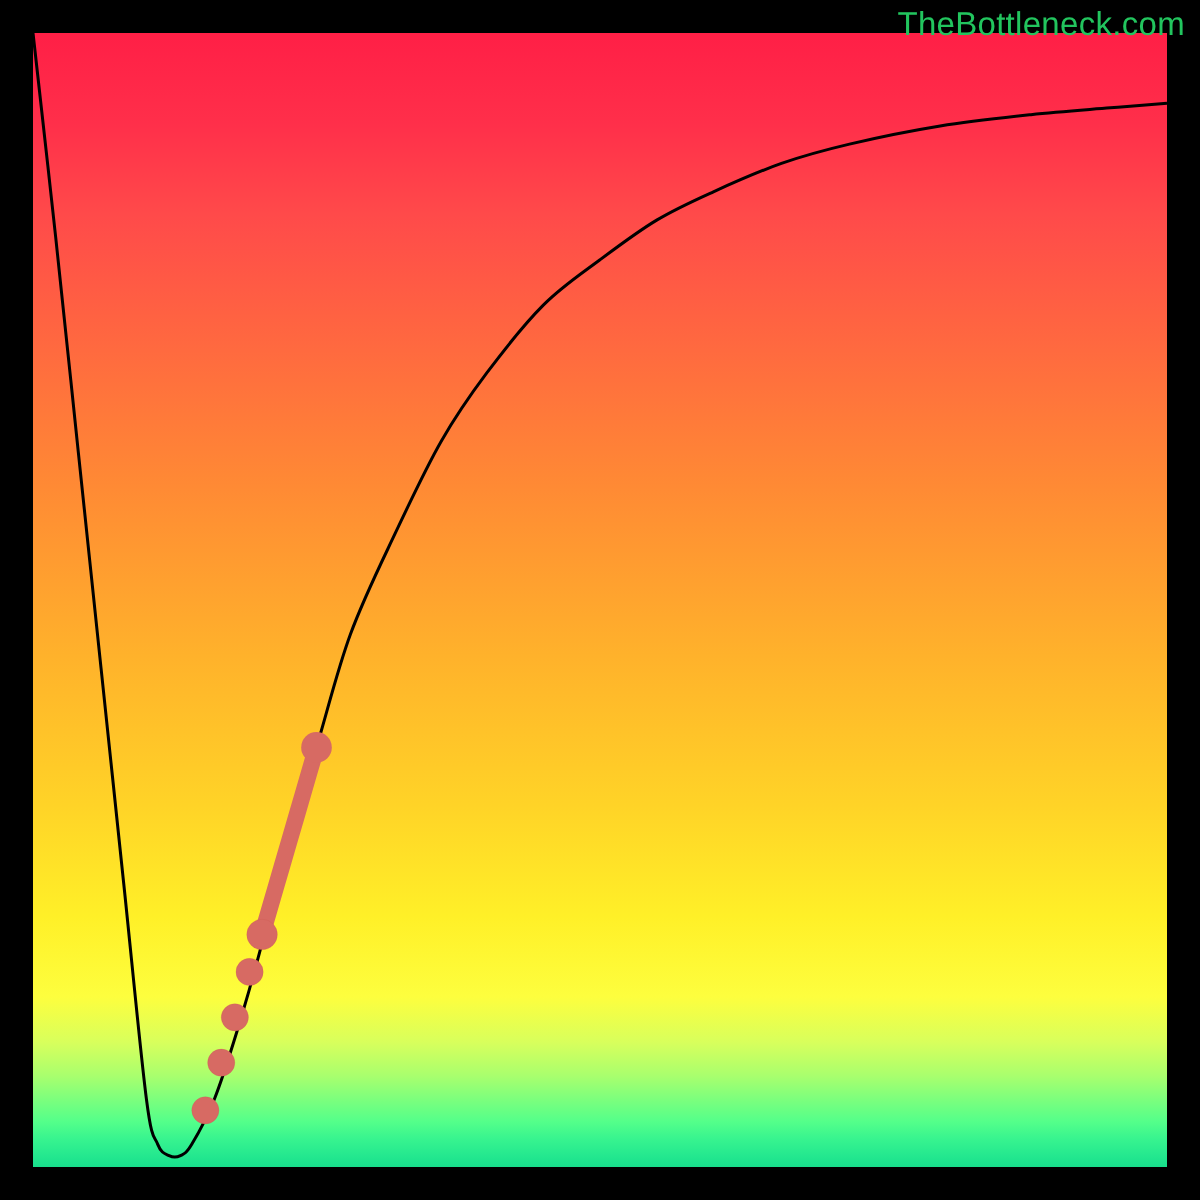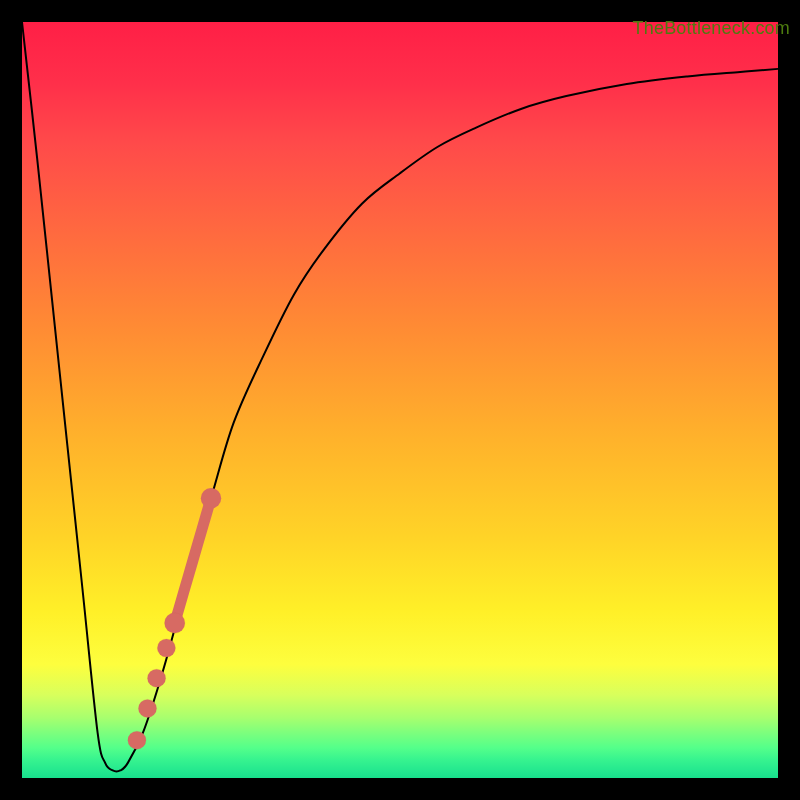--- a/index.html
+++ b/index.html
@@ -39,24 +39,24 @@
       #a8ff6e 92%,
       #7dff7d 94%,
       #54ff8a 96%,
       #38f48f 97.5%,
       #24e88f 99%,
       #18df8c 100%
     );
   }
   .watermark {
     position: absolute;
-    top: 18px;
+    top: 3px;
     right: 10px;
-    color: #4d7c0f;
-    font-size: 18px;
+    color: #22c55e;
+    font-size: 22px;
     font-weight: 500;
     letter-spacing: 0.2px;
     z-index: 5;
     user-select: none;
   }
   svg.curve {
     position: absolute;
     left: 0;
     top: 0;
     width: 756px;

